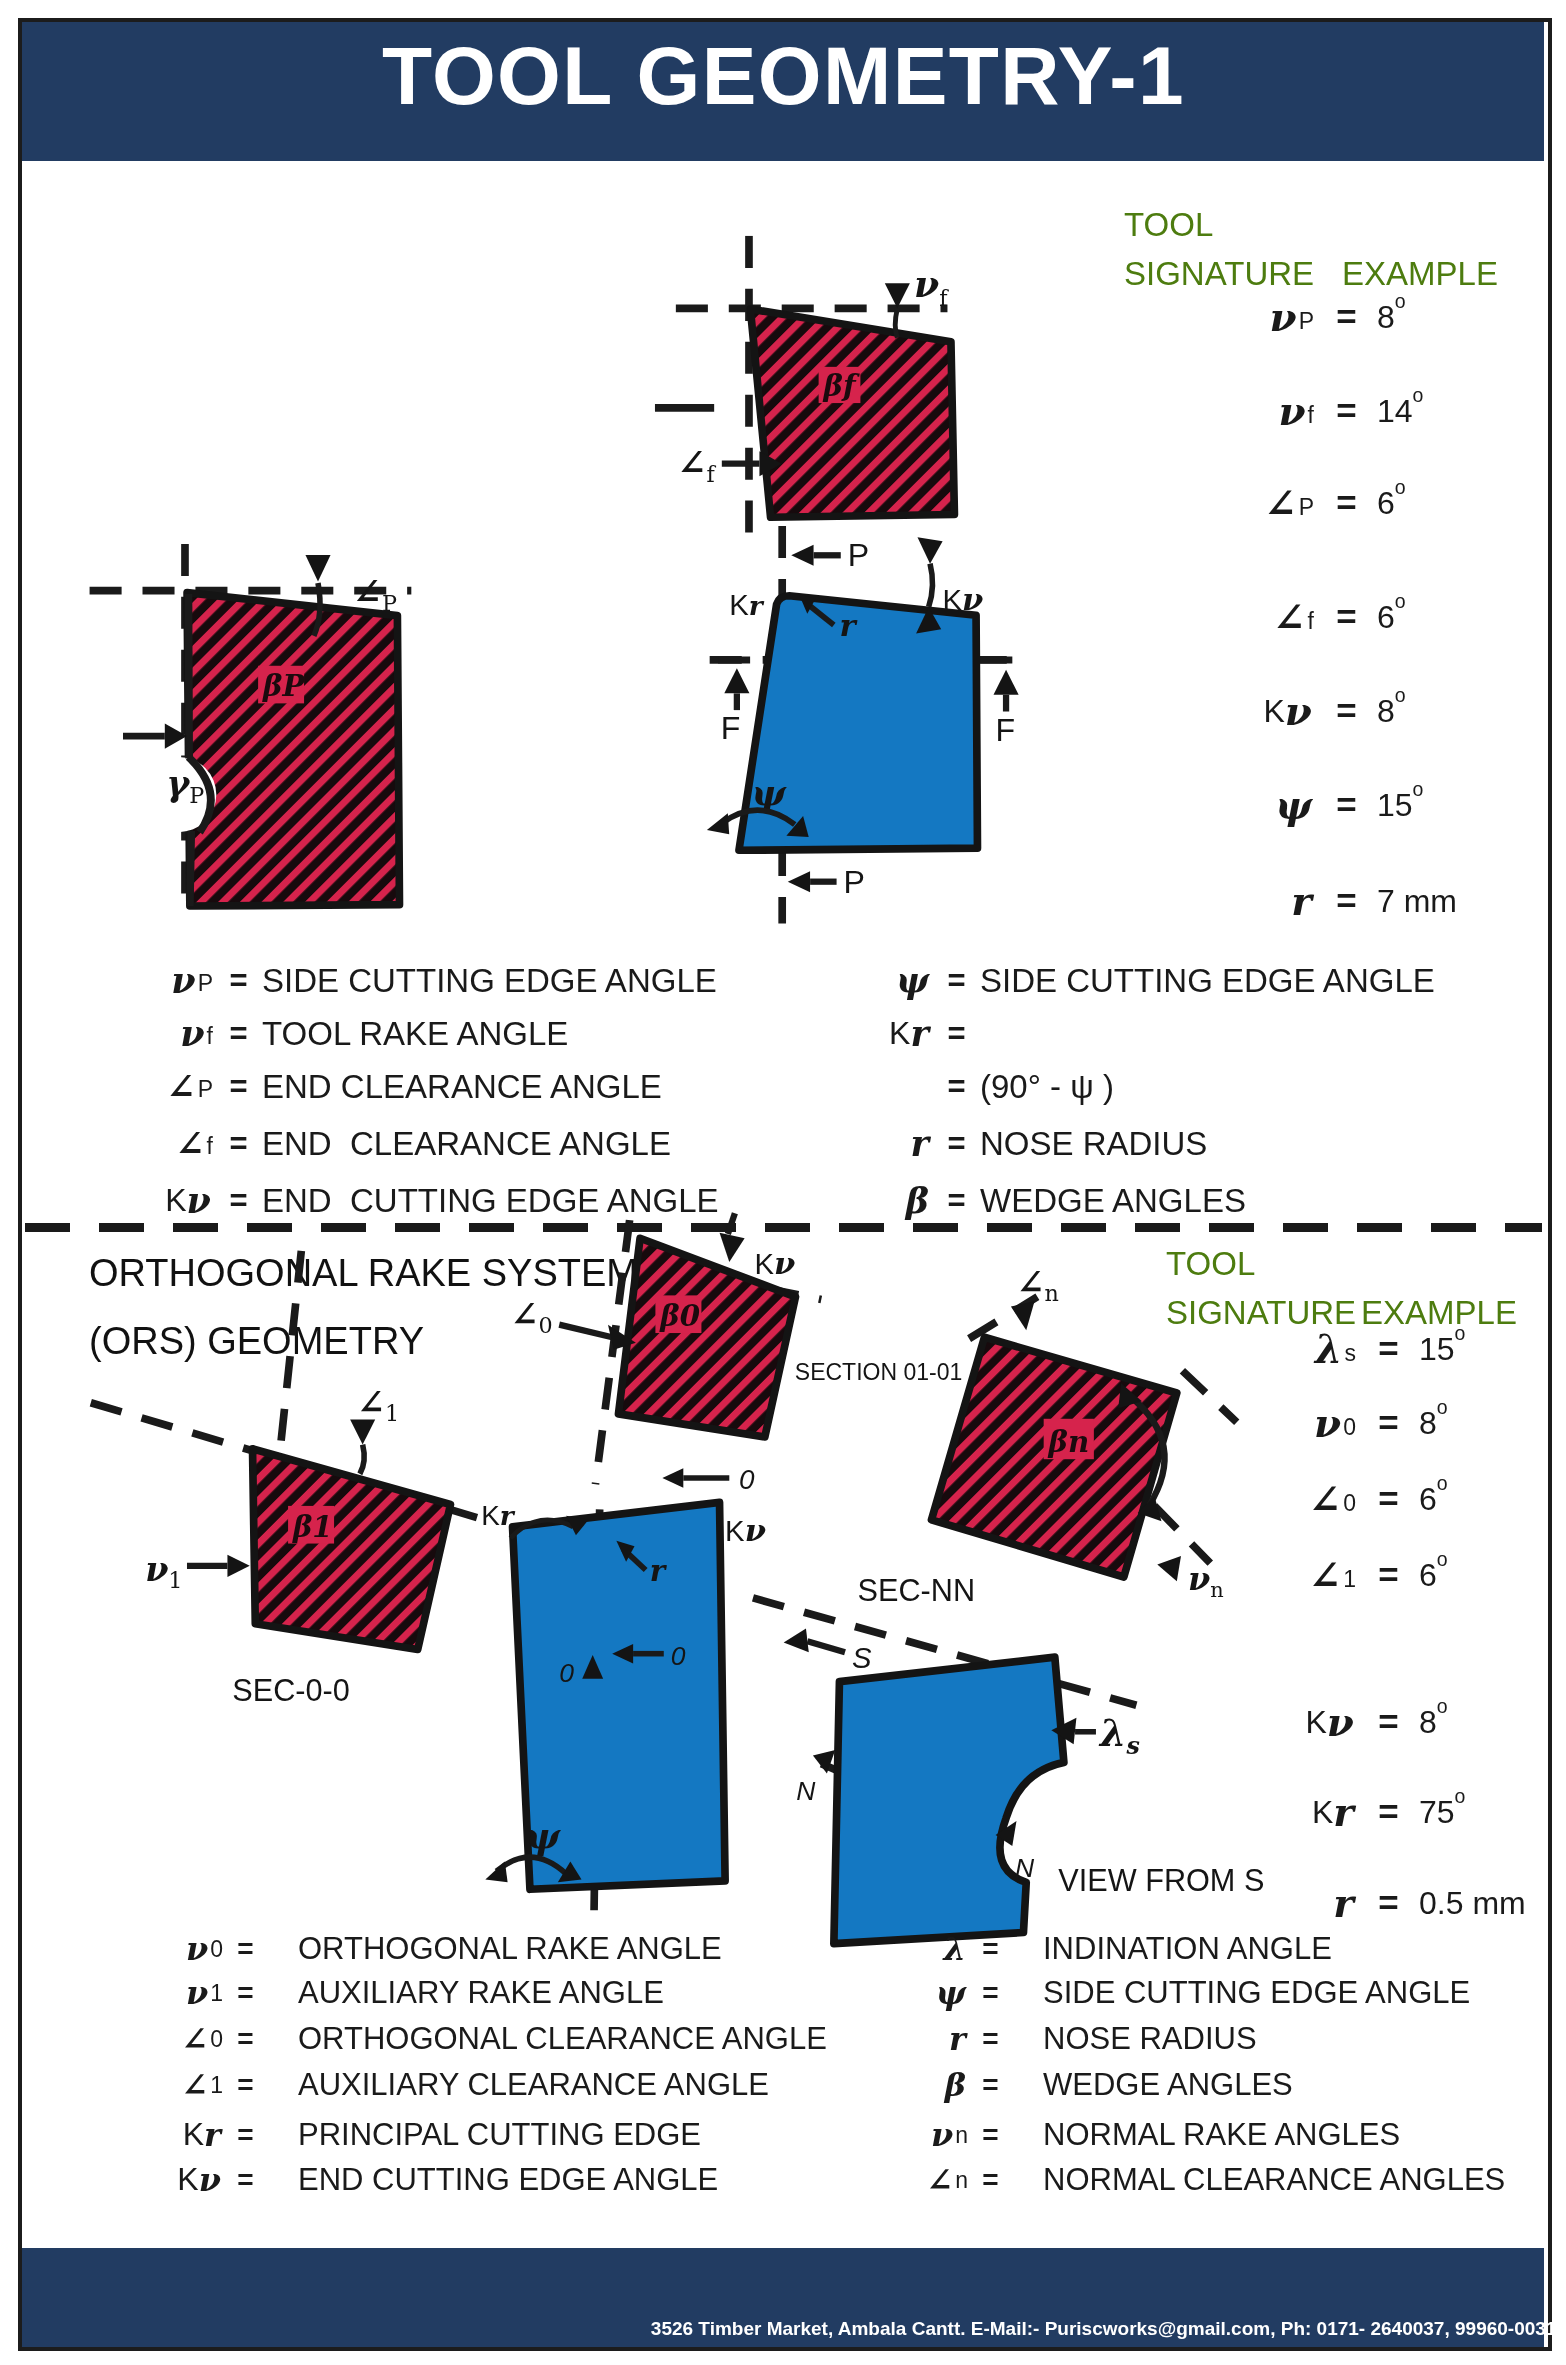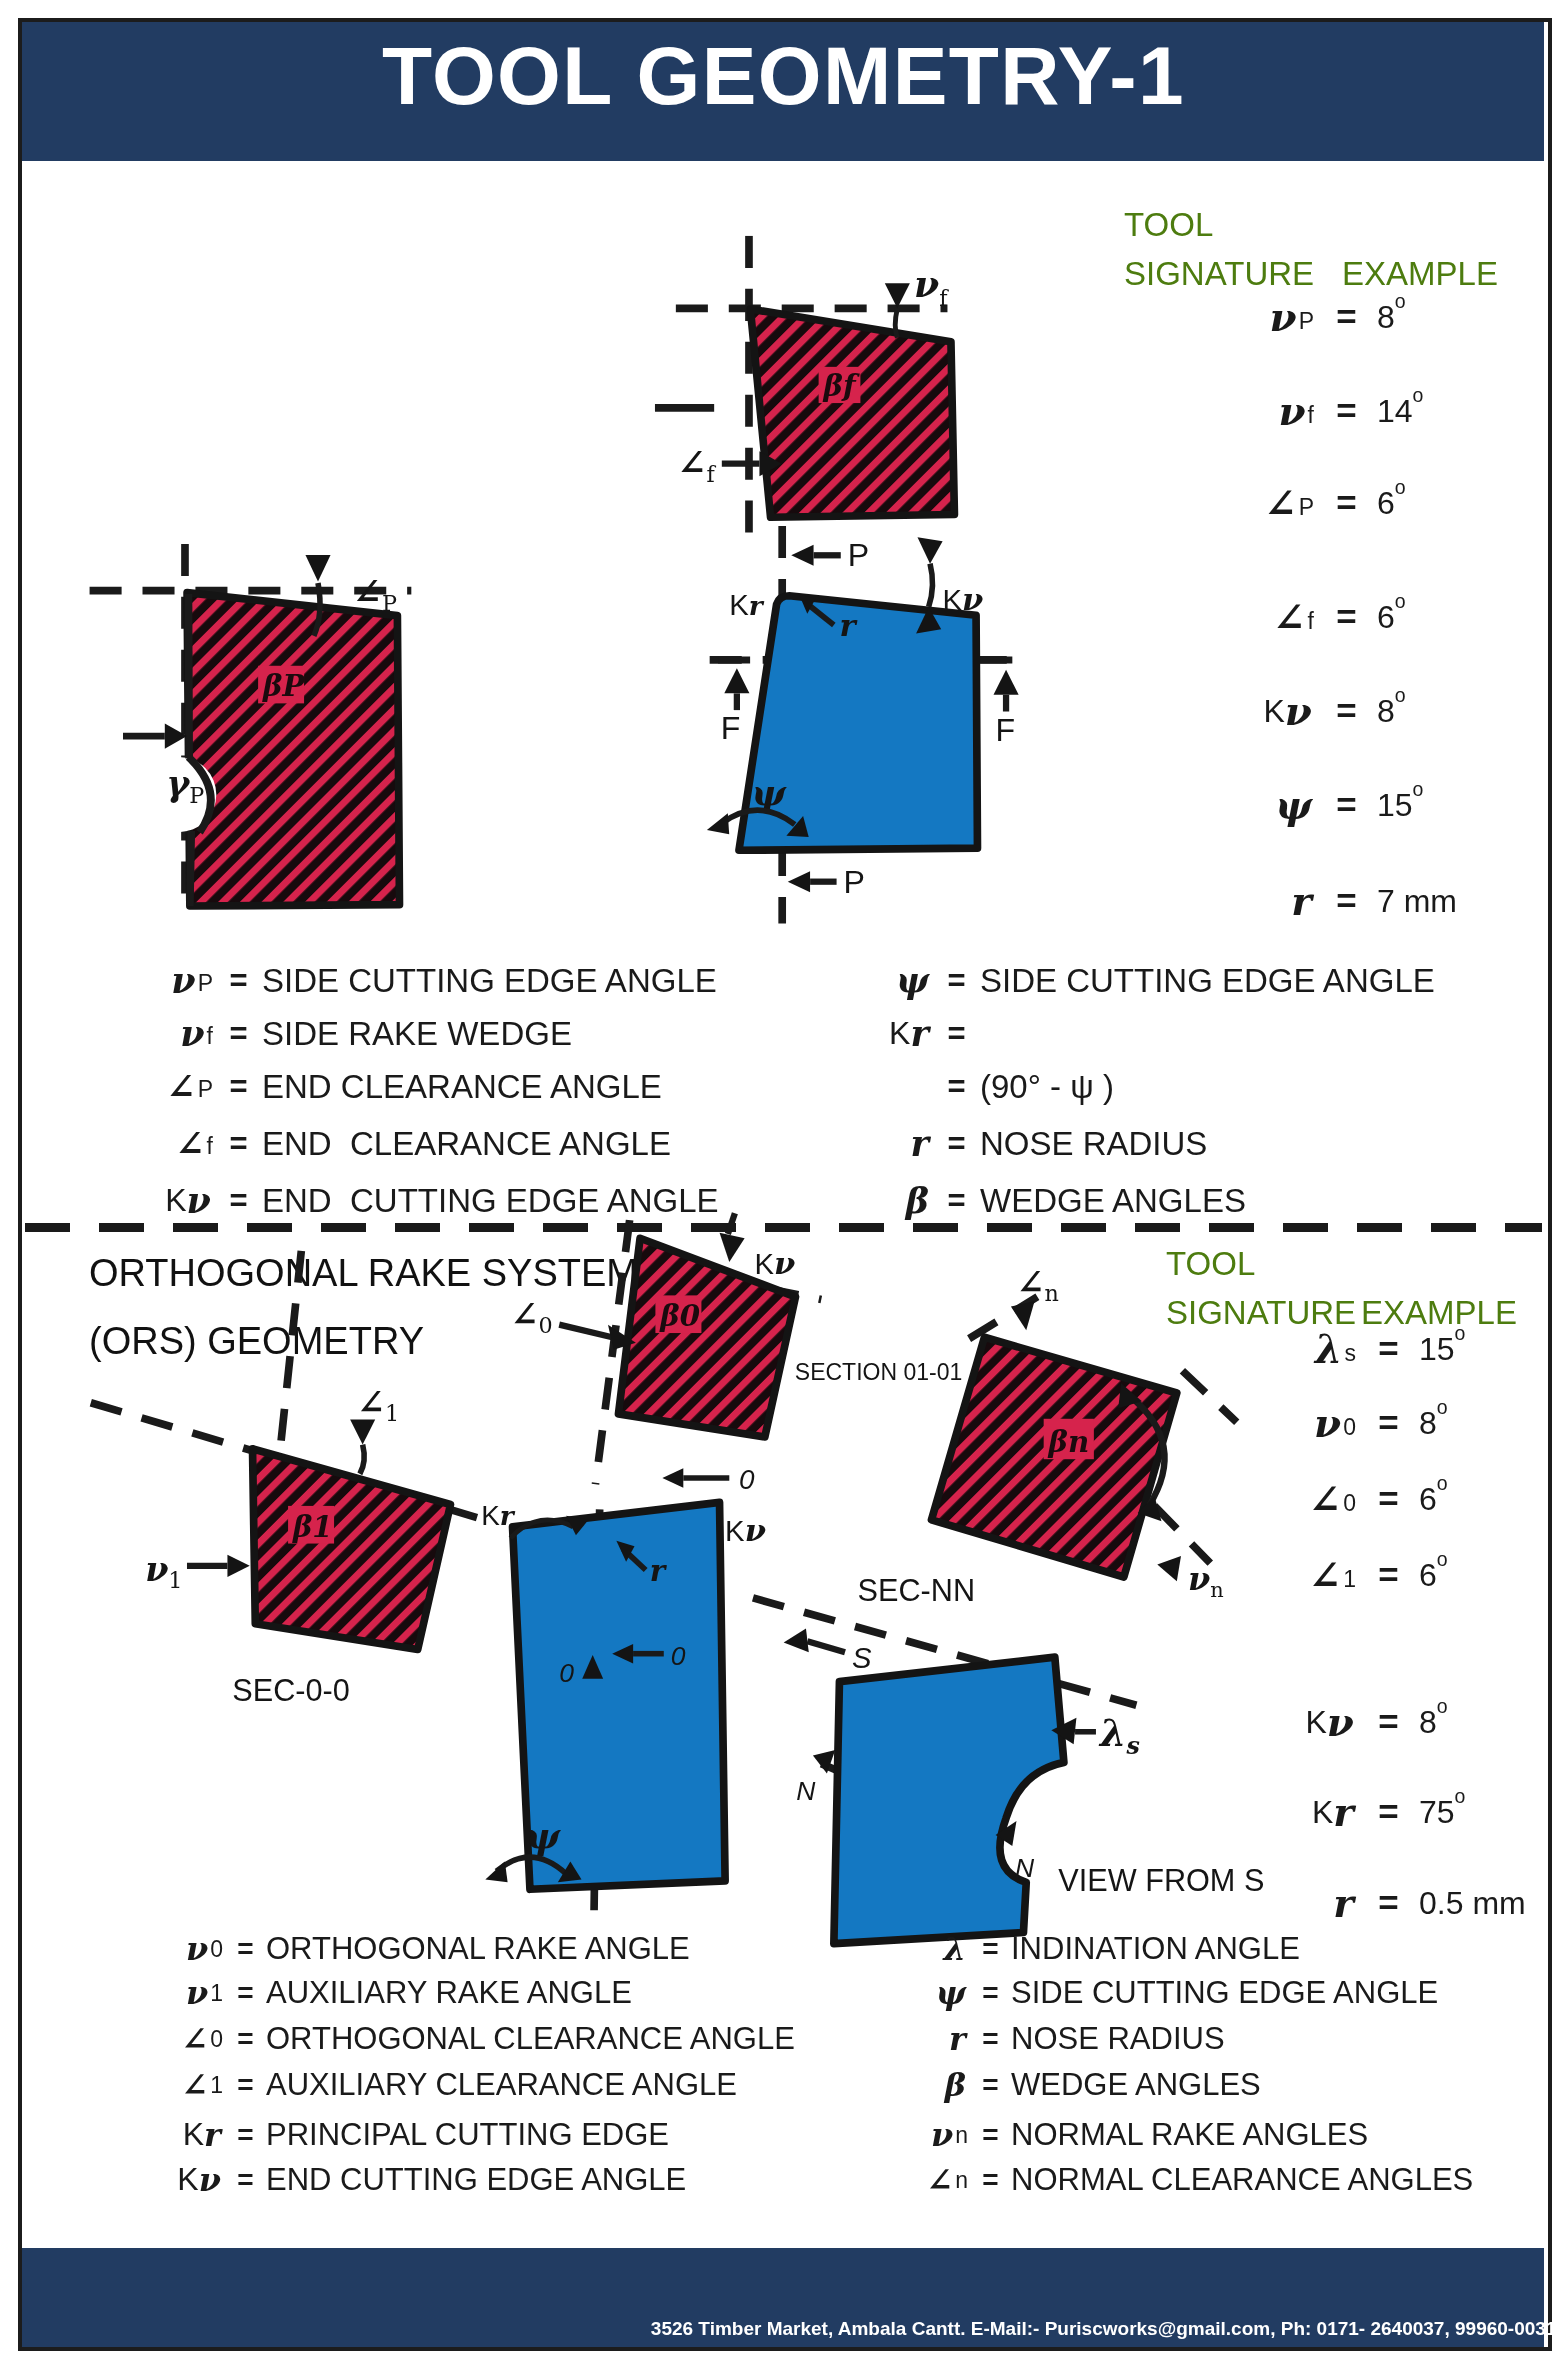--- a/index.html
+++ b/index.html
@@ -20,21 +20,21 @@
   .sym{font-family:"DejaVu Serif","DejaVu Sans",serif;font-style:italic;font-weight:bold;font-size:39px;line-height:1;}
   .sub{font-size:23px;align-self:flex-end;margin:0 0 1.4px 2.1px;}
   .eq{font-size:35px;font-weight:900;width:63px;text-align:center;letter-spacing:-2.1px;}
   .val{font-size:32px;}
   .deg{font-size:19.5px;align-self:flex-start;margin-top:1.4px;}
   .leg-row{position:absolute;display:flex;align-items:center;height:45px;}
   .leg-row .symcell{width:84px;}
   .leg-row .sym{font-size:35px;}
   .leg-row .eq{width:49px;font-size:31px;}
   .leg-row .txt{font-size:33px;white-space:pre;}
-  .leg-row.small .txt{font-size:31px;}
+  .leg-row.small .txt{font-size:31px;margin-left:32px;}
   .leg-row.small .sym{font-size:32px;}
   .leg-row.small .eq{width:43px;font-size:28px;font-weight:700;}
   .divider{position:absolute;left:25px;top:1223px;width:1517px;height:9px;
            background:repeating-linear-gradient(90deg,#1a1a1a 0 45px,transparent 45px 74px);}
   .footer-company{position:absolute;width:100%;text-align:center;top:2257px;
          font-size:52px;font-weight:bold;color:#ffffff;letter-spacing:1.4px;}
   .footer-address{position:absolute;width:100%;text-align:right;top:2318px;
          font-size:19px;font-weight:bold;color:#ffffff;}
   svg{position:absolute;overflow:visible;}
   .dash{stroke:#1a1a1a;stroke-width:11;stroke-dasharray:46 30;fill:none;}
@@ -213,21 +213,21 @@
     <span class="eq">=</span>
       <span class="txt">SIDE CUTTING EDGE ANGLE</span>
   </div>
   <div class="leg-row" style="left:129px;top:1011px;">
     <span class="symcell">
         <span class="pre"></span>
         <span class="sym">ν</span>
         <span class="sub">f</span>
       </span>
     <span class="eq">=</span>
-      <span class="txt">SIDE RAKE WEDGE</span>
+      <span class="txt">TOOL RAKE ANGLE</span>
   </div>
   <div class="leg-row" style="left:129px;top:1064px;">
     <span class="symcell">
         <span class="pre"></span>
         <span class="sym">∠</span>
         <span class="sub">P</span>
       </span>
     <span class="eq">=</span>
       <span class="txt">END CLEARANCE ANGLE</span>
   </div>

